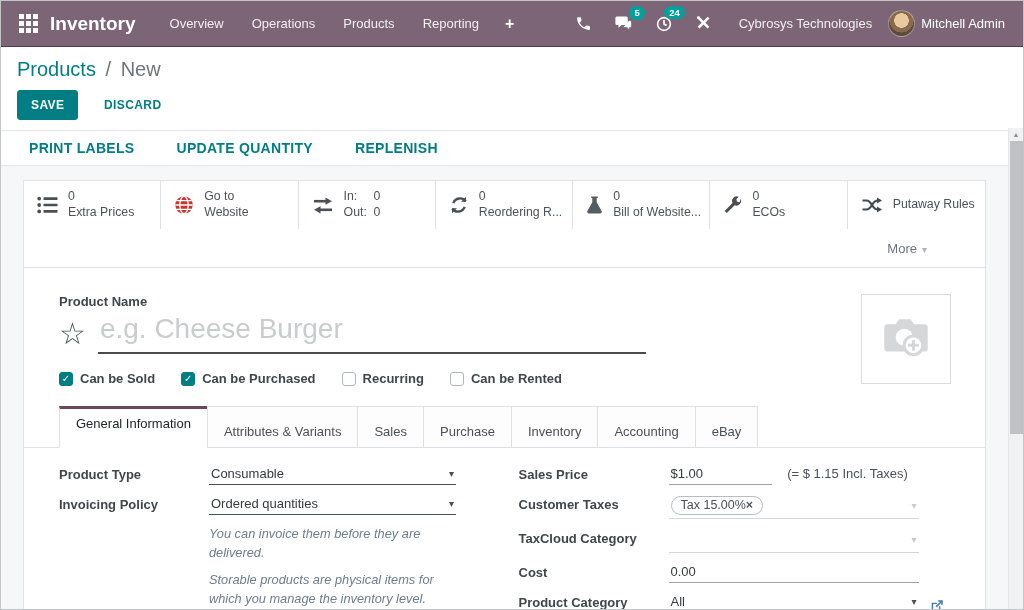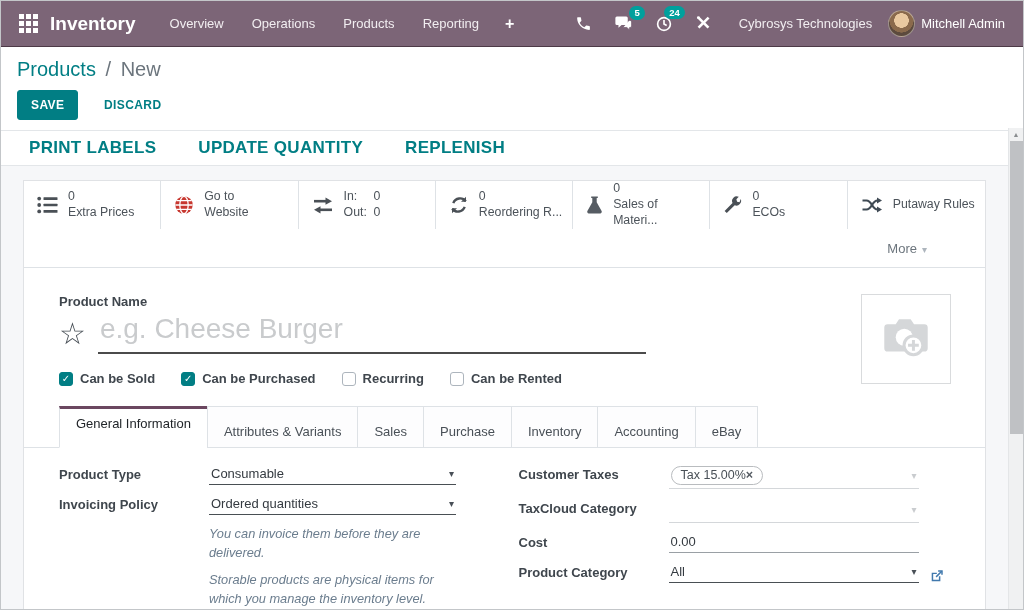--- a/index.html
+++ b/index.html
@@ -51,21 +51,21 @@
     background:none; border:1px solid transparent; color:#017e84; font-weight:700;
     font-size:12px; letter-spacing:.4px; padding:7px 13px; cursor:pointer; margin-left:8px;
     font-family:inherit;
   }
 
   
   .statusbar {
     background:#fff; border-top:1px solid #e3e6e9; border-bottom:1px solid #e3e6e9;
     height:36px; display:flex; align-items:center; gap:42px; padding:0 28px;
   }
-  .statusbar .sb-btn { color:#017e84; font-weight:700; font-size:17px; letter-spacing:.3px; cursor:pointer; }
+  .statusbar .sb-btn { color:#017e84; font-weight:700; font-size:14px; letter-spacing:.3px; cursor:pointer; }
 
   
   .content { background:#f6f7f9; height:445px; padding:14px 0 0 22px; position:relative; }
   .sheet { width:963px; background:#fff; border:1px solid #e0e2e5; min-height:431px; position:relative; }
 
   
   .stat-row { display:flex; height:48px; }
   .stat-box {
     width:137.5px; display:flex; align-items:center; gap:10px; padding:0 6px 0 13px;
     border-right:1px solid #dee2e6; cursor:pointer;
@@ -289,21 +289,21 @@
         </span>
       </div>
       <div class="stat-box">
         <span class="stat-ico">
           <svg width="17" height="19" viewBox="0 0 17 19" fill="#565c63">
               <path d="M5.2.5h6.6V2h-1.1v4.2l4.9 8.9c.6 1.1-.2 2.4-1.4 2.4H2.8c-1.2 0-2-1.3-1.4-2.4l4.9-8.9V2H5.2z"></path>
             </svg>
         </span>
         <span class="stat-text">
           <div>0</div>
-          <div>Sales of Materi...</div>
+          <div>Bill of Website...</div>
         </span>
       </div>
       <div class="stat-box">
         <span class="stat-ico">
           <svg width="19" height="19" viewBox="0 0 20 20" fill="#4a5056">
               <path d="M18.6 3.1a4.9 4.9 0 0 1-6.3 6.6L4 18l-2.3-2.3 8.3-8.3A4.9 4.9 0 0 1 16.6.9l-2.5 2.5.7 2.6 2.6.7z"></path>
             </svg>
         </span>
         <span class="stat-text">
           <div>0</div>
@@ -396,20 +396,27 @@
         </div>
         <div class="help-block">
           <p>You can invoice them before they are delivered.</p>
           <p>Storable products are physical items for which you manage the inventory level.</p>
         </div>
 
       </div>
 
       <div>
         <div class="frow">
+          <span class="flabel">Sales Price</span>
+          <span>
+            <span class="input-line short">$1.00</span>
+            <span class="price-note">(= $ 1.15 Incl. Taxes)</span>
+          </span>
+        </div>
+        <div class="frow">
           <span class="flabel">Customer Taxes</span>
           <span class="fvalue w-right">
             <span class="muted-line">
               <span class="tag-pill">
                 <span>Tax 15.00%</span>
                 <span class="tag-x">×</span>
               </span>
               <span class="caret-dis">▾</span>
             </span>
           </span>

